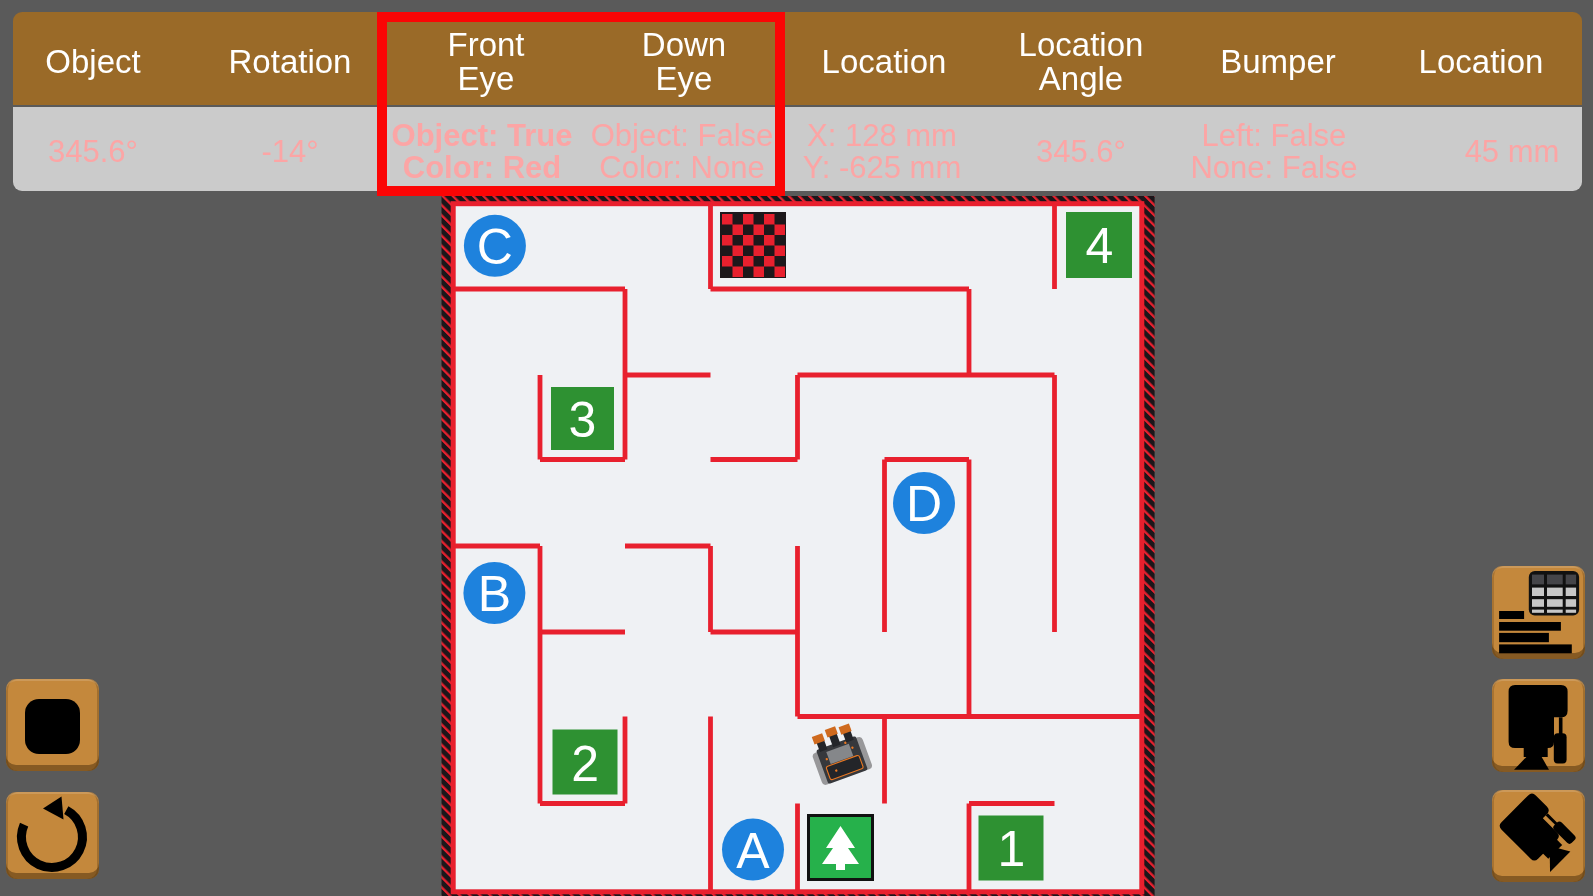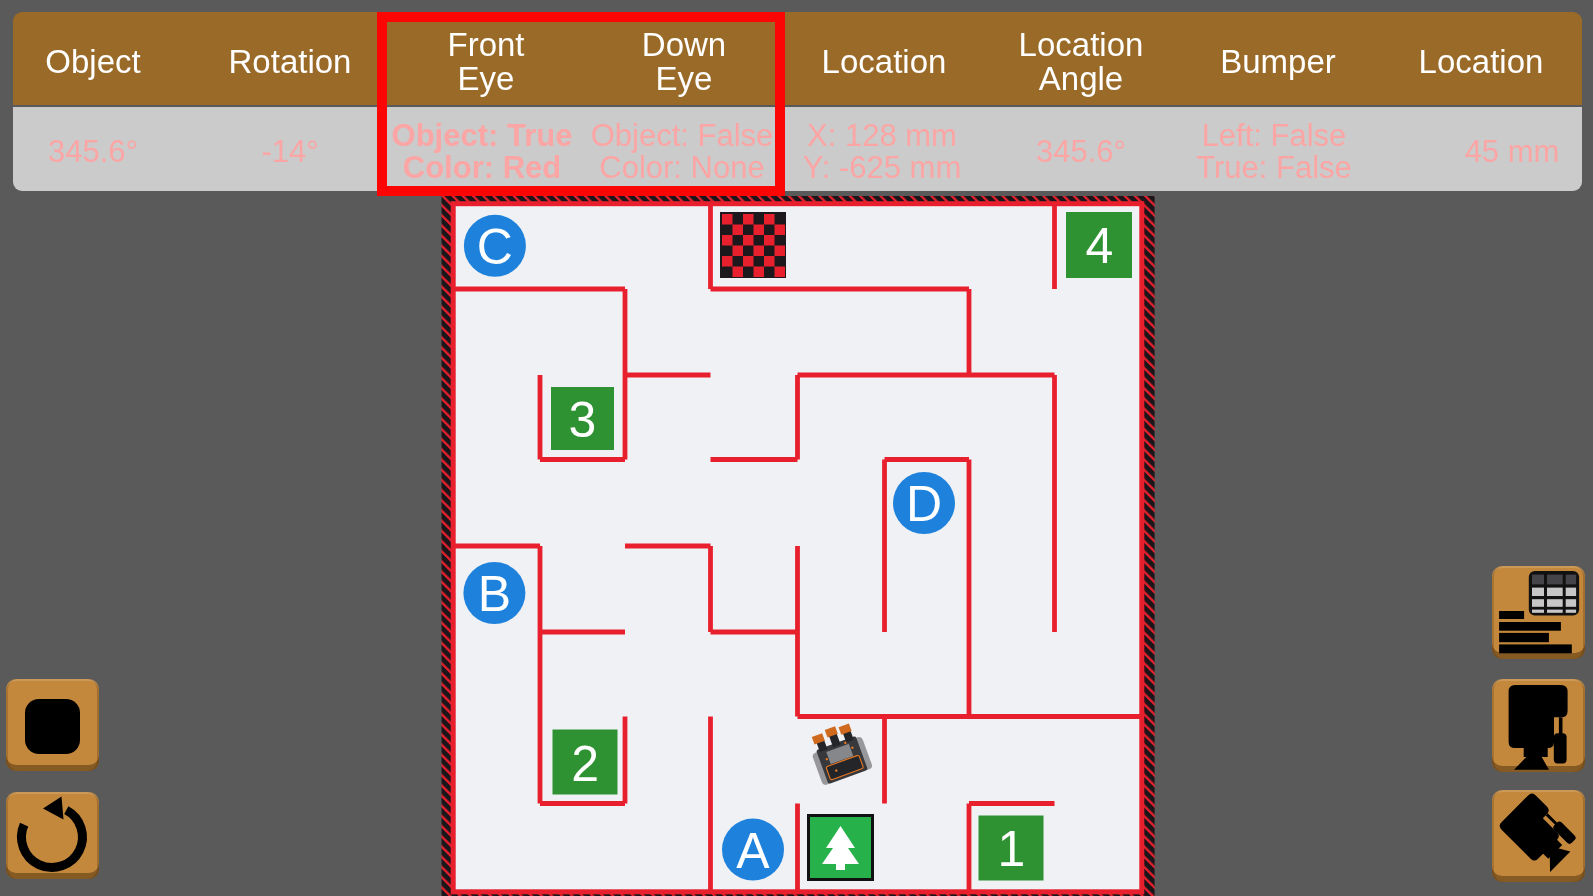--- a/index.html
+++ b/index.html
@@ -45,21 +45,21 @@
 
 <div class="vallbl" style="left:682px;top:152px;">Object: False
 Color: None</div>
 
 <div class="vallbl" style="left:882px;top:152px;">X: 128 mm
 Y: -625 mm</div>
 
 <div class="vallbl" style="left:1081px;top:152px;">345.6°</div>
 
 <div class="vallbl" style="left:1274px;top:152px;">Left: False
-True: False</div>
+None: False</div>
 
 <div class="vallbl" style="left:1484px;top:152px;margin-left:28px;">45 mm</div>
 
 <div class="abs" style="left:377px;top:12px;width:408px;height:184px;border:10px solid #fb0505;box-sizing:border-box;"></div>
 
 <svg class="abs" style="left:441px;top:196px;" width="714" height="700" viewBox="0 0 714 700">
 <defs>
 <pattern id="hatch" patternUnits="userSpaceOnUse" width="7.2" height="7.2" patternTransform="rotate(-45)">
   <rect width="7.2" height="7.2" fill="#1c161a"></rect>
   <rect width="2.3" height="7.2" fill="#e8202e"></rect>

